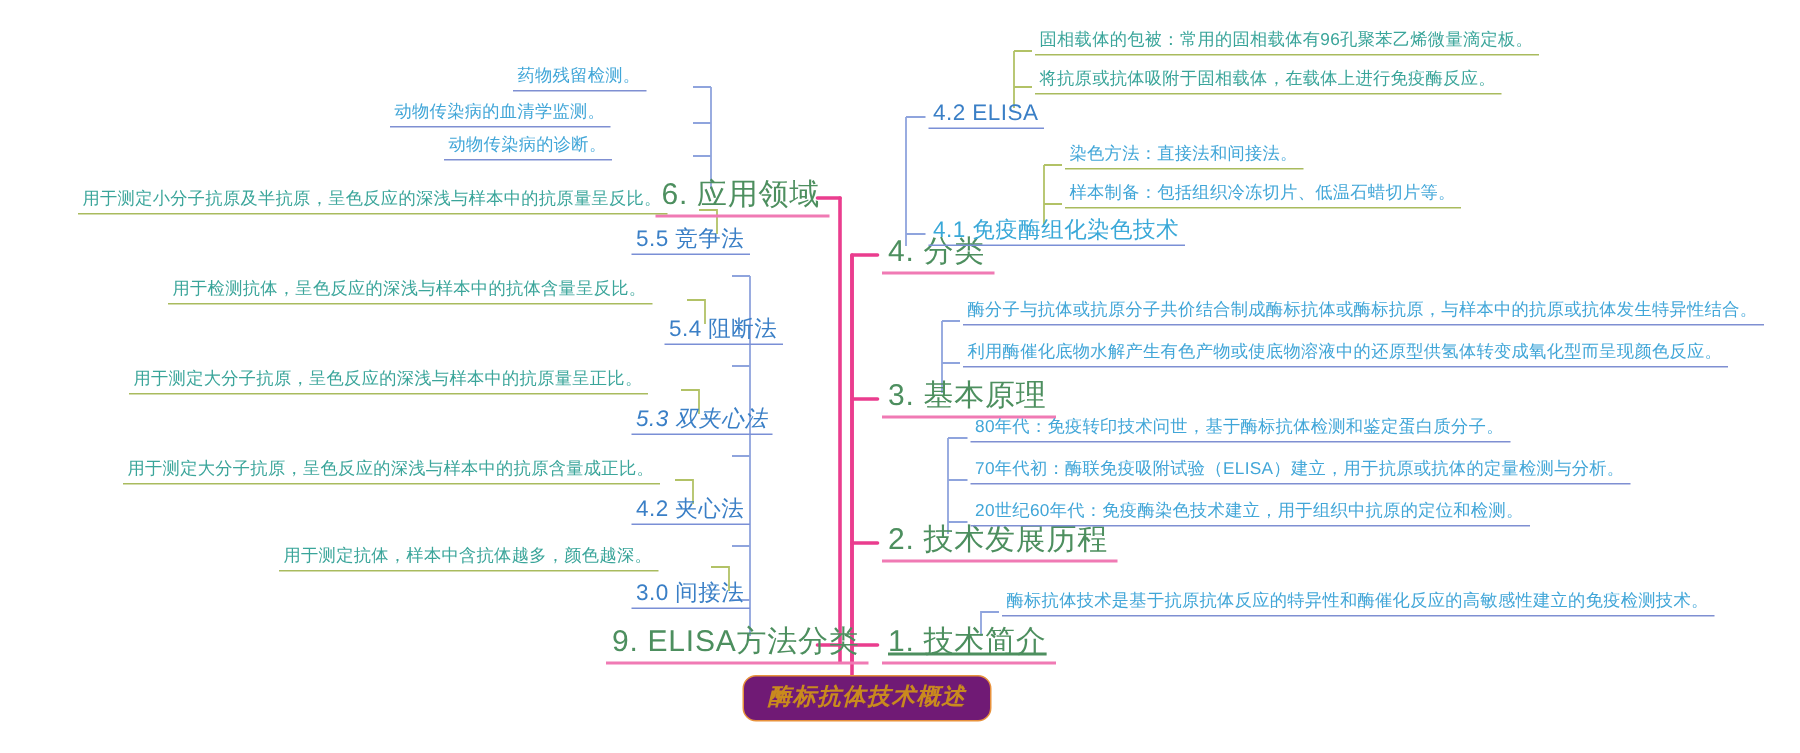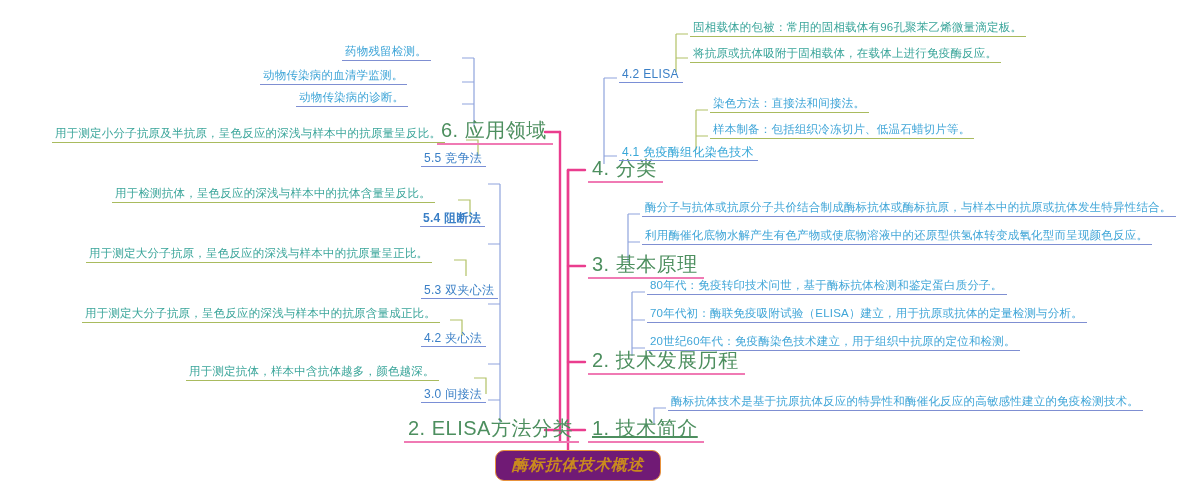--- a/index.html
+++ b/index.html
@@ -33,21 +33,21 @@
     color:#4d8f5f;
     font-size:20px;
     padding:0 6px 3px 4px;
     border-bottom:2px solid #f07ab4;
     letter-spacing:0.5px;
   }
 
   
   .lvl2{
     color:#3a7fc6;
-    font-size:12px;
+    font-size:15px;
     padding:0 4px 2px 3px;
     border-bottom:1.3px solid #7a8fd6;
     letter-spacing:0.3px;
   }
   .lvl2.cyan{color:#39a8d8;}
 
   
   .leaf{
     color:#41a6d8;
     font-size:11.5px;
@@ -144,21 +144,21 @@
     </g>
   </svg>
 
   <div class="node central" style="left:495px;top:450px;">酶标抗体技术概述</div>
 
   <div class="node main" style="left:588px;top:418px;text-decoration:underline;">1. 技术简介</div>
   <div class="node main" style="left:588px;top:350px;">2. 技术发展历程</div>
   <div class="node main" style="left:588px;top:254px;">3. 基本原理</div>
   <div class="node main" style="left:588px;top:158px;">4. 分类</div>
 
-  <div class="node main" style="left:404px;top:418px;">2. ELISA方法分类</div>
+  <div class="node main" style="left:404px;top:418px;">9. ELISA方法分类</div>
   <div class="node main" style="left:437px;top:120px;">6. 应用领域</div>
 
   <div class="node leaf" style="left:668px;top:396px;">酶标抗体技术是基于抗原抗体反应的特异性和酶催化反应的高敏感性建立的免疫检测技术。</div>
 
   <div class="node leaf" style="left:647px;top:280px;">80年代：免疫转印技术问世，基于酶标抗体检测和鉴定蛋白质分子。</div>
   <div class="node leaf" style="left:647px;top:308px;">70年代初：酶联免疫吸附试验（ELISA）建立，用于抗原或抗体的定量检测与分析。</div>
   <div class="node leaf" style="left:647px;top:336px;">20世纪60年代：免疫酶染色技术建立，用于组织中抗原的定位和检测。</div>
 
   <div class="node leaf" style="left:642px;top:202px;">酶分子与抗体或抗原分子共价结合制成酶标抗体或酶标抗原，与样本中的抗原或抗体发生特异性结合。</div>
   <div class="node leaf" style="left:642px;top:230px;">利用酶催化底物水解产生有色产物或使底物溶液中的还原型供氢体转变成氧化型而呈现颜色反应。</div>
@@ -167,22 +167,22 @@
   <div class="node lvl2" style="left:619px;top:68px;">4.2 ELISA</div>
 
   <div class="node leaf olive" style="left:710px;top:98px;">染色方法：直接法和间接法。</div>
   <div class="node leaf olive" style="left:710px;top:124px;">样本制备：包括组织冷冻切片、低温石蜡切片等。</div>
 
   <div class="node leaf olive teal" style="left:690px;top:22px;">固相载体的包被：常用的固相载体有96孔聚苯乙烯微量滴定板。</div>
   <div class="node leaf olive teal" style="left:690px;top:48px;">将抗原或抗体吸附于固相载体，在载体上进行免疫酶反应。</div>
 
   <div class="node lvl2" style="left:421px;top:388px;">3.0 间接法</div>
   <div class="node lvl2" style="left:421px;top:332px;">4.2 夹心法</div>
-  <div class="node lvl2" style="left:421px;top:284px;">5.3 双夹心法</div>
-  <div class="node lvl2" style="left:420px;top:212px;font-weight:bold;">5.4 阻断法</div>
+  <div class="node lvl2" style="left:421px;top:272px;font-style:italic;">5.3 双夹心法</div>
+  <div class="node lvl2" style="left:443px;top:212px;">5.4 阻断法</div>
   <div class="node lvl2" style="left:421px;top:152px;">5.5 竞争法</div>
 
   <div class="node leaf olive teal" style="left:186px;top:366px;">用于测定抗体，样本中含抗体越多，颜色越深。</div>
   <div class="node leaf olive teal" style="left:86px;top:248px;">用于测定大分子抗原，呈色反应的深浅与样本中的抗原量呈正比。</div>
   <div class="node leaf olive teal" style="left:82px;top:308px;">用于测定大分子抗原，呈色反应的深浅与样本中的抗原含量成正比。</div>
   <div class="node leaf olive teal" style="left:112px;top:188px;">用于检测抗体，呈色反应的深浅与样本中的抗体含量呈反比。</div>
   <div class="node leaf olive teal" style="left:52px;top:128px;">用于测定小分子抗原及半抗原，呈色反应的深浅与样本中的抗原量呈反比。</div>
 
   <div class="node leaf" style="left:296px;top:92px;">动物传染病的诊断。</div>
   <div class="node leaf" style="left:260px;top:70px;">动物传染病的血清学监测。</div>

